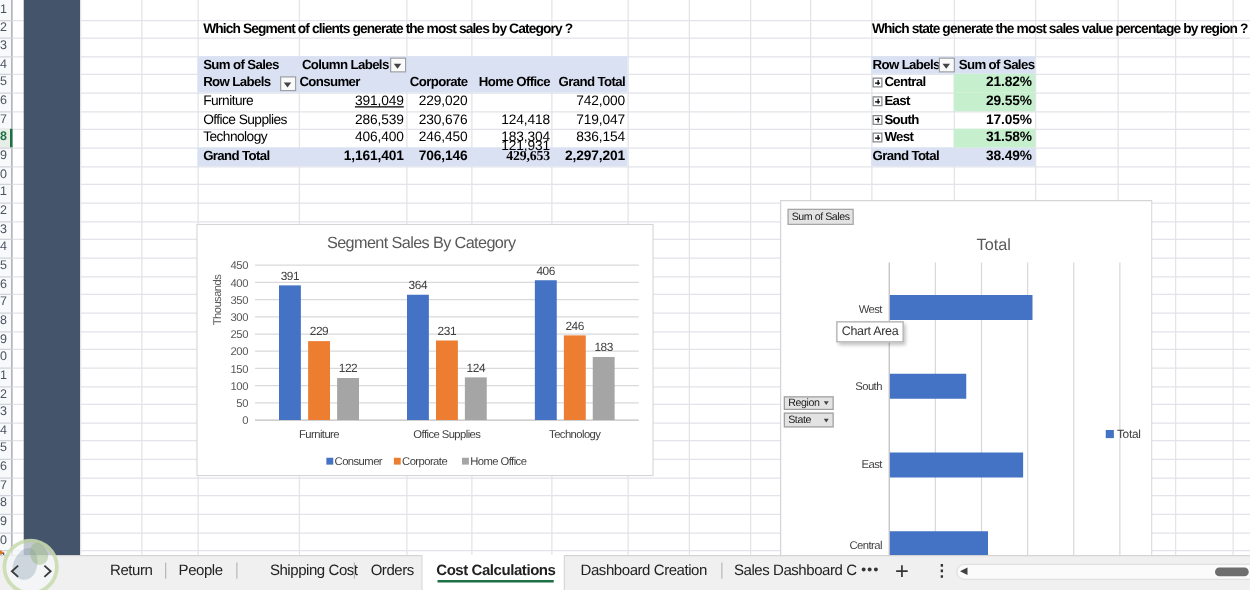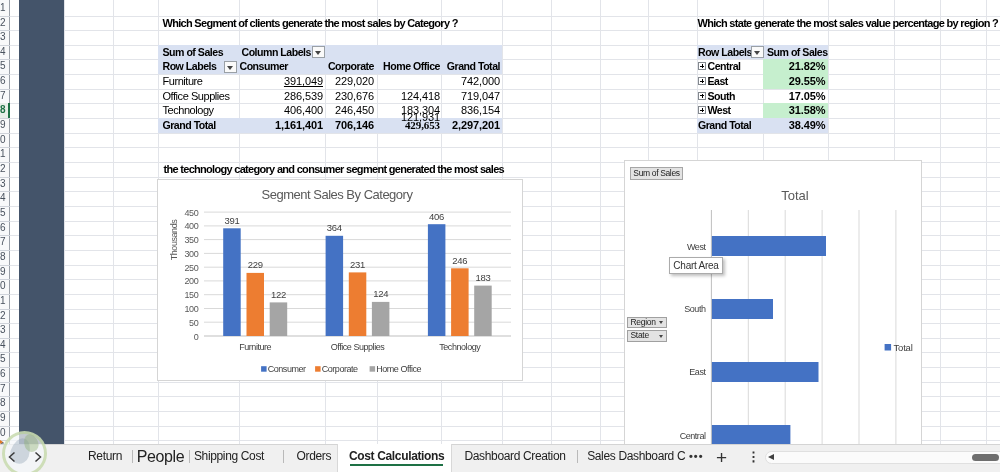--- a/index.html
+++ b/index.html
@@ -110,21 +110,20 @@
       <div style="position:absolute;left:-16.5px;top:411.0px;width:22px;height:14.65px;line-height:14.65px;font-size:10px;text-align:right;overflow:visible;color:#49525e;">29</div>
       <div style="position:absolute;left:0;top:425.7px;width:10px;height:1px;background:#cfd3da;"></div>
       <div style="position:absolute;left:-16.5px;top:425.7px;width:22px;height:14.65px;line-height:14.65px;font-size:10px;text-align:right;overflow:visible;color:#49525e;">30</div>
       <div style="position:absolute;left:0;top:440.3px;width:10px;height:1px;background:#cfd3da;"></div>
       <div style="position:absolute;left:-16.5px;top:440.3px;width:22px;height:14.65px;line-height:14.65px;font-size:10px;text-align:right;overflow:visible;color:#49525e;">31</div>
       <div style="position:absolute;left:0;top:455.0px;width:10px;height:1px;background:#cfd3da;"></div>
     </div>
     <div style="position:absolute;left:19px;top:0;width:45px;height:444px;background:#44546a;z-index:2;"></div>
     <div class="t b q" style="left:162.5px;top:15.5px;line-height:14.65px">Which Segment of clients generate the most sales by Category ?</div>
     <div class="t b q" style="left:697.5px;top:15.5px;line-height:14.65px">Which state generate the most sales value percentage by region ?</div>
-    <div class="t b q" style="left:163.5px;top:162.0px;line-height:14.65px">the technology category and consumer segment generated the most sales</div>
     <div class="band" style="left:158px;top:44.8px;width:344px;height:29.3px"></div>
     <div class="band" style="left:158px;top:118.0px;width:344px;height:14.7px"></div>
     <div class="t hb" style="left:162.5px;top:44.8px;line-height:14.65px;">Sum of Sales</div>
     <div class="t hb" style="left:241.5px;top:44.8px;line-height:14.65px;">Column Labels</div>
     <div class="dd" style="left:311.5px;top:46.0px"></div>
     <div class="t hb" style="left:162.5px;top:59.4px;line-height:14.65px;">Row Labels</div>
     <div class="dd" style="left:223.5px;top:60.6px"></div>
     <div class="t hb" style="left:239.5px;top:59.4px;line-height:14.65px;">Consumer</div>
     <div class="t hb r" style="right:626.0px;top:59.4px;line-height:14.65px;">Corporate</div>
     <div class="t hb r" style="right:560.0px;top:59.4px;line-height:14.65px;">Home Office</div>
@@ -244,22 +243,22 @@
       <text x="269.5" y="190.5" font-size="9.5px" fill="#404040" letter-spacing="-0.2">Total</text>
     </svg>
     <div style="position:absolute;left:630px;top:167px;width:53px;height:12.5px;background:#e3e3e3;border:1px solid #a6a6a6;box-sizing:border-box;z-index:6;font-size:8.5px;line-height:10.5px;text-align:center;color:#222;letter-spacing:-0.35px;">Sum of Sales</div>
     <div style="position:absolute;left:669px;top:256.6px;width:54px;height:17px;background:#fff;border:1px solid #ababab;box-sizing:border-box;z-index:7;font-size:10px;letter-spacing:-0.25px;line-height:15px;text-align:center;color:#333;box-shadow:2px 2px 3px rgba(0,0,0,0.25);">Chart Area</div>
     <div style="position:absolute;left:626.5px;top:316.5px;width:40px;height:11.5px;background:#e3e3e3;border:1px solid #a0a0a0;box-sizing:border-box;z-index:6;font-size:8.5px;letter-spacing:-0.3px;line-height:9.5px;color:#222;padding-left:3px;">Region<span style="position:absolute;right:3px;top:3.5px;border-left:2.8px solid transparent;border-right:2.8px solid transparent;border-top:3.5px solid #444;"></span></div>
     <div style="position:absolute;left:626.5px;top:330px;width:40px;height:11.5px;background:#e3e3e3;border:1px solid #a0a0a0;box-sizing:border-box;z-index:6;font-size:8.5px;letter-spacing:-0.3px;line-height:9.5px;color:#222;padding-left:3px;">State<span style="position:absolute;right:3px;top:3.5px;border-left:2.8px solid transparent;border-right:2.8px solid transparent;border-top:3.5px solid #444;"></span></div>
     <div style="position:absolute;left:0;top:444px;width:1000px;height:28px;background:#f0f0f0;border-top:1px solid #d4d4d4;box-sizing:border-box;z-index:8;"></div>
     <div style="position:absolute;left:337.4px;top:444px;width:114.8px;height:28px;background:#fff;border-left:1px solid #d8d8d8;border-right:1px solid #d8d8d8;box-sizing:border-box;z-index:9;"></div>
     <div style="position:absolute;left:350px;top:464px;width:93px;height:2px;background:#1e7145;z-index:10;"></div>
     <div style="position:absolute;left:105px;top:448px;transform:translateX(-50%);z-index:10;font-size:12px;letter-spacing:-0.35px;line-height:17px;color:#222;white-space:nowrap;">Return</div>
-    <div style="position:absolute;left:160.5px;top:448px;transform:translateX(-50%);z-index:10;font-size:16px;letter-spacing:-0.35px;line-height:17px;color:#222;white-space:nowrap;">People</div>
-    <div style="position:absolute;left:229px;top:448px;transform:translateX(-50%);z-index:10;font-size:12px;letter-spacing:-0.35px;line-height:17px;color:#222;white-space:nowrap;">Shipping Cost</div>
+    <div style="position:absolute;left:160.5px;top:448px;transform:translateX(-50%);z-index:10;font-size:12px;letter-spacing:-0.35px;line-height:17px;color:#222;white-space:nowrap;">People</div>
+    <div style="position:absolute;left:251px;top:448px;transform:translateX(-50%);z-index:10;font-size:12px;letter-spacing:-0.35px;line-height:17px;color:#222;white-space:nowrap;">Shipping Cost</div>
     <div style="position:absolute;left:313.8px;top:448px;transform:translateX(-50%);z-index:10;font-size:12px;letter-spacing:-0.35px;line-height:17px;color:#222;white-space:nowrap;">Orders</div>
     <div style="position:absolute;left:396.7px;top:448px;transform:translateX(-50%);z-index:10;font-size:12px;letter-spacing:-0.35px;line-height:17px;color:#222;font-weight:bold;white-space:nowrap;">Cost Calculations</div>
     <div style="position:absolute;left:515px;top:448px;transform:translateX(-50%);z-index:10;font-size:12px;letter-spacing:-0.35px;line-height:17px;color:#222;white-space:nowrap;">Dashboard Creation</div>
     <div style="position:absolute;left:636.2px;top:448px;transform:translateX(-50%);z-index:10;font-size:12px;letter-spacing:-0.35px;line-height:17px;color:#222;white-space:nowrap;">Sales Dashboard C</div>
     <div style="position:absolute;left:132px;top:450px;width:1px;height:13px;background:#b9b9b9;z-index:10;"></div>
     <div style="position:absolute;left:188.5px;top:450px;width:1px;height:13px;background:#b9b9b9;z-index:10;"></div>
     <div style="position:absolute;left:283px;top:450px;width:1px;height:13px;background:#b9b9b9;z-index:10;"></div>
     <div style="position:absolute;left:577.4px;top:450px;width:1px;height:13px;background:#b9b9b9;z-index:10;"></div>
     <div style="position:absolute;left:689px;top:448px;z-index:10;font-size:11px;letter-spacing:1px;color:#333;font-weight:bold;line-height:17px;">•••</div>
     <div style="position:absolute;left:716px;top:444.5px;z-index:10;font-size:19px;color:#333;line-height:25px;font-weight:400;">+</div>

